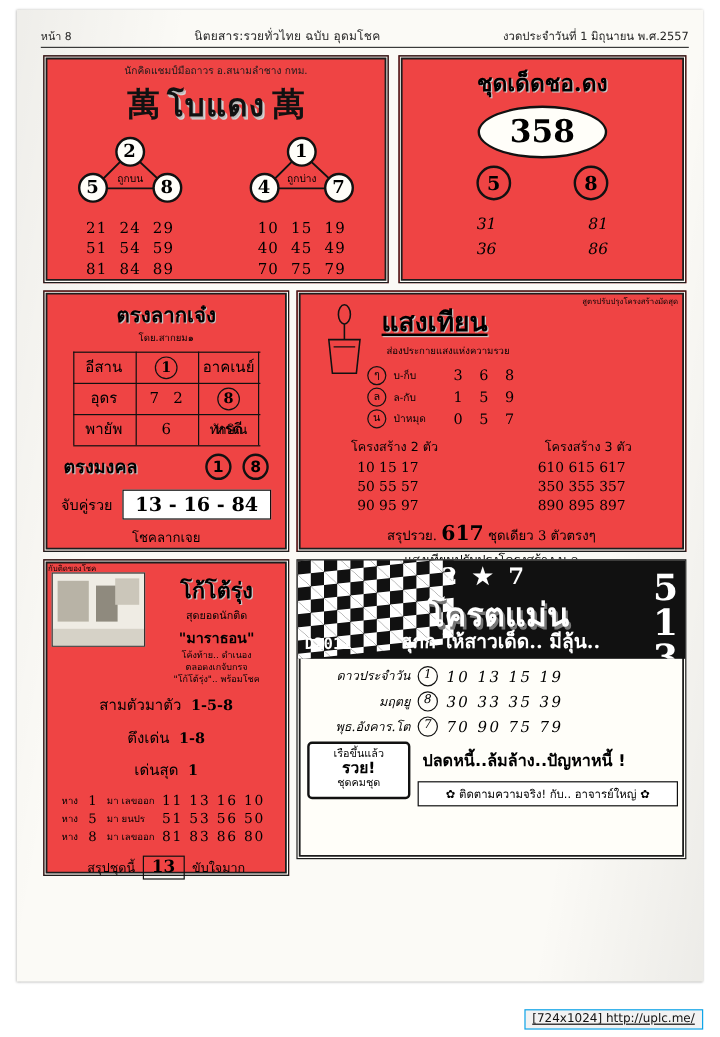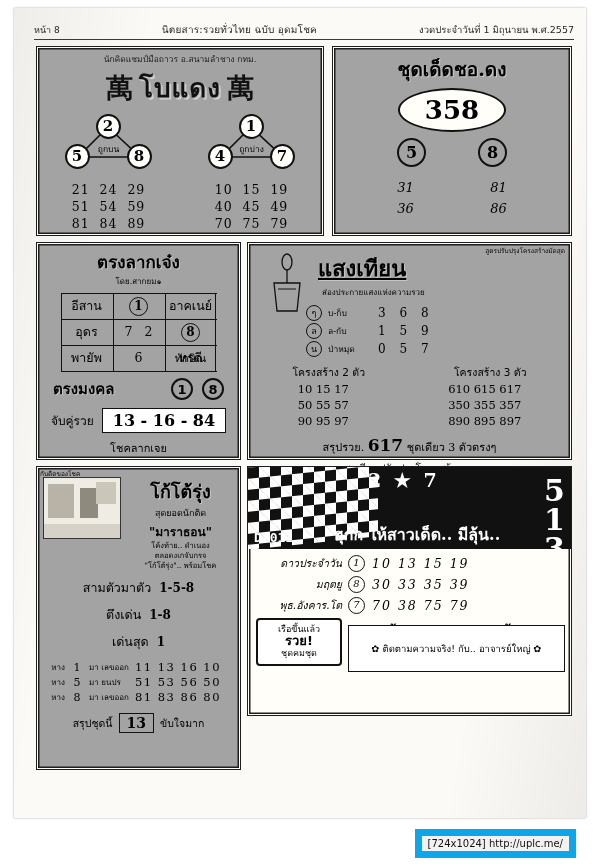--- a/index.html
+++ b/index.html
@@ -37,21 +37,21 @@
   }
   .head .pg { font-size: 9px; }
   .head .mid { font-size: 10px; letter-spacing: .2px; }
   .head .right { font-size: 9.5px; }
   .head-rule {
     position: absolute; left: 20px; top: 31px; width: 540px; height: 1px;
     background: #3a3a3a;
   }
 
   
-  .box { position: absolute; border: 1.5px solid #1d1d1d; background: #a3a3a3; }
+  .box { position: absolute; border: 1.5px solid #1d1d1d; background: #ef4444; }
   .box.dbl { box-shadow: inset 0 0 0 1px #fffef9, inset 0 0 0 2.5px #1d1d1d; }
 
   
   #p-bondaeng { left: 22px; top: 38px; width: 288px; height: 190px; }
   .p1-sub { text-align: center; font-size: 8.5px; margin-top: 5px; color: #1b1b1b; }
   .p1-title-row {
     display: flex; align-items: center; justify-content: center; gap: 6px;
     margin-top: 1px;
   }
   .wan {
@@ -166,21 +166,21 @@
   .saeng-rows .k { width: 44px; font-size: 8.5px; }
   .saeng-rows .v { letter-spacing: 5px; font-size: 12px; }
   .struct-head { display: flex; justify-content: space-around; font-size: 10.5px; margin-top: 7px; }
   .struct-body { display: flex; justify-content: space-around; font-size: 11.5px;
                  font-family: "DejaVu Serif", serif; line-height: 16px; text-align: center; }
   .sumrow { text-align: center; font-size: 11px; margin-top: 6px; font-family: "DejaVu Serif", serif; }
   .sumrow b { font-size: 17px; }
   .saeng-note { text-align: center; font-size: 10.5px; line-height: 15px; margin-top: 5px; }
 
   
-  #p-koto { left: 22px; top: 458px; width: 205px; height: 304px; }
+  #p-koto { left: 22px; top: 458px; width: 205px; height: 264px; }
   .koto-tag { position: absolute; left: 3px; top: 2px; font-size: 6.5px; }
   .koto-head { display: flex; margin-top: 10px; }
   .koto-pic {
     width: 78px; height: 62px; margin-left: 6px; border: 1px solid #333;
     background: #efece4; position: relative; overflow: hidden;
   }
   .koto-pic .s1 { position: absolute; left: 4px; top: 6px; width: 26px; height: 34px; background: #b8b3a6; }
   .koto-pic .s2 { position: absolute; left: 36px; top: 10px; width: 18px; height: 30px; background: #8f8a7e; }
   .koto-pic .s3 { position: absolute; left: 0; bottom: 0; width: 78px; height: 14px; background: #d6d2c7; }
   .koto-pic .s4 { position: absolute; right: 4px; top: 4px; width: 20px; height: 22px; background: #cbc6ba; }
@@ -255,29 +255,29 @@
   .kh-seal {
     position: absolute; left: 8px; top: 0; width: 86px; height: 48px;
     border: 2px solid #111; border-radius: 4px;
     font-size: 9px; text-align: center; padding-top: 4px; line-height: 11px;
     background: #fff;
   }
   .kh-seal b { font-size: 13px; }
   .kh-pl { position: absolute; left: 104px; top: 4px; font-size: 13.5px; font-weight: bold; }
   .kh-cred {
     position: absolute; left: 100px; bottom: 4px; right: 6px;
-    border: 1.2px solid #111; font-size: 9.5px; text-align: center; padding: 15px 0;
+    border: 1.2px solid #111; font-size: 9.5px; text-align: center; padding: 2px 0;
     background: #fff;
   }
 
   
   .footer {
-    position: absolute; right: 24px; bottom: 6px;
-    border: 7px solid #0ea5e9; background: #f2f2f2; color: #111;
-    font-size: 10px; padding: 2px 6px; font-family: "DejaVu Sans", sans-serif;
+    position: absolute; right: 14px; bottom: 6px;
+    border: 1px solid #0ea5e9; background: #f2f2f2; color: #111;
+    font-size: 10px; padding: 2px 6px; font-family: "DejaVu Sans", sans-serif; text-decoration: underline;
   }
 </style>
 </head>
 <body>
 
 <div id="page">
   <div class="sheet">
 
     <div class="head">
       <div class="pg">หน้า 8</div>
@@ -517,40 +517,41 @@
         <span class="t">สรุปชุดนี้</span>
         <span class="bx">13</span>
         <span class="t">ขับใจมาก</span>
       </div>
     </div>
 
     <div class="box dbl" id="p-khroat">
       <div class="kh-top">
         <div class="checker"></div>
         <div class="kh-27">2 ★ 7</div>
+        <div class="kh-name">โครตแม่น</div>
         <div class="kh-513">513</div>
         <div class="kh-d2011">D2011</div>
         <div class="kh-slogan">ฮุกก ให้สาวเด็ด.. มีลุ้น..</div>
       </div>
 
       <div class="kh-body">
         <div class="kh-row">
           <span class="lbl">ดาวประจำวัน</span>
           <span class="bul">1</span>
           <span class="nums">10  13  15  19</span>
         </div>
         <div class="kh-row">
           <span class="lbl">มฤตยู</span>
           <span class="bul">8</span>
           <span class="nums">30  33  35  39</span>
         </div>
         <div class="kh-row">
           <span class="lbl">พุธ.อังคาร.โต</span>
           <span class="bul">7</span>
-          <span class="nums">70  38  75  79</span>
+          <span class="nums">70  90  75  79</span>
         </div>
       </div>
 
       <div class="kh-foot">
         <div class="kh-seal">
           <div>เรือขึ้นแล้ว</div>
           <b>รวย!</b>
           <div>ชุดคมชุด</div>
         </div>
         <div class="kh-pl">ปลดหนี้..ล้มล้าง..ปัญหาหนี้ !</div>

